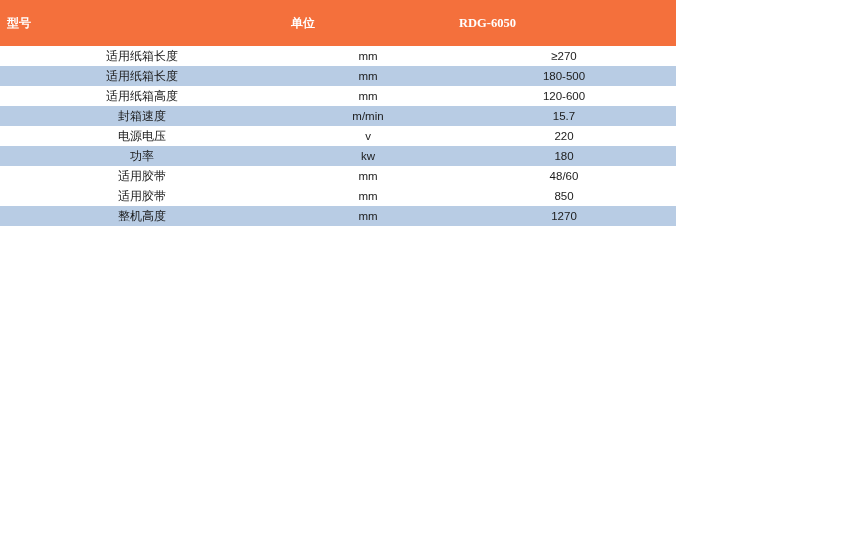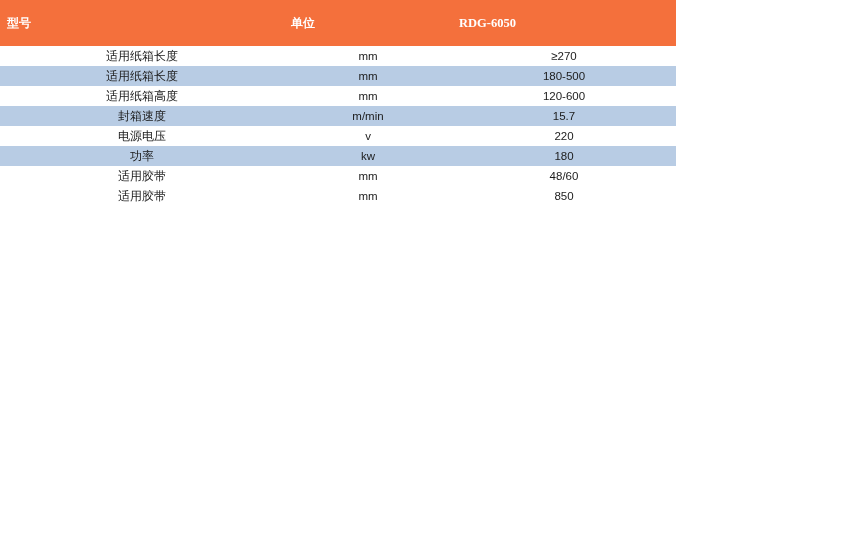--- a/index.html
+++ b/index.html
@@ -146,16 +146,21 @@
       <td class="value">48/60</td>
     </tr>
 
 
     <tr class="odd">
       <td class="name">适用胶带</td>
       <td class="unit">mm</td>
       <td class="value">850</td>
     </tr>
 
+    <tr class="even">
+      <td class="name">整机高度</td>
+      <td class="unit">mm</td>
+      <td class="value">1270</td>
+    </tr>
 
 
   </tbody>
 </table>
 
 </body></html>

